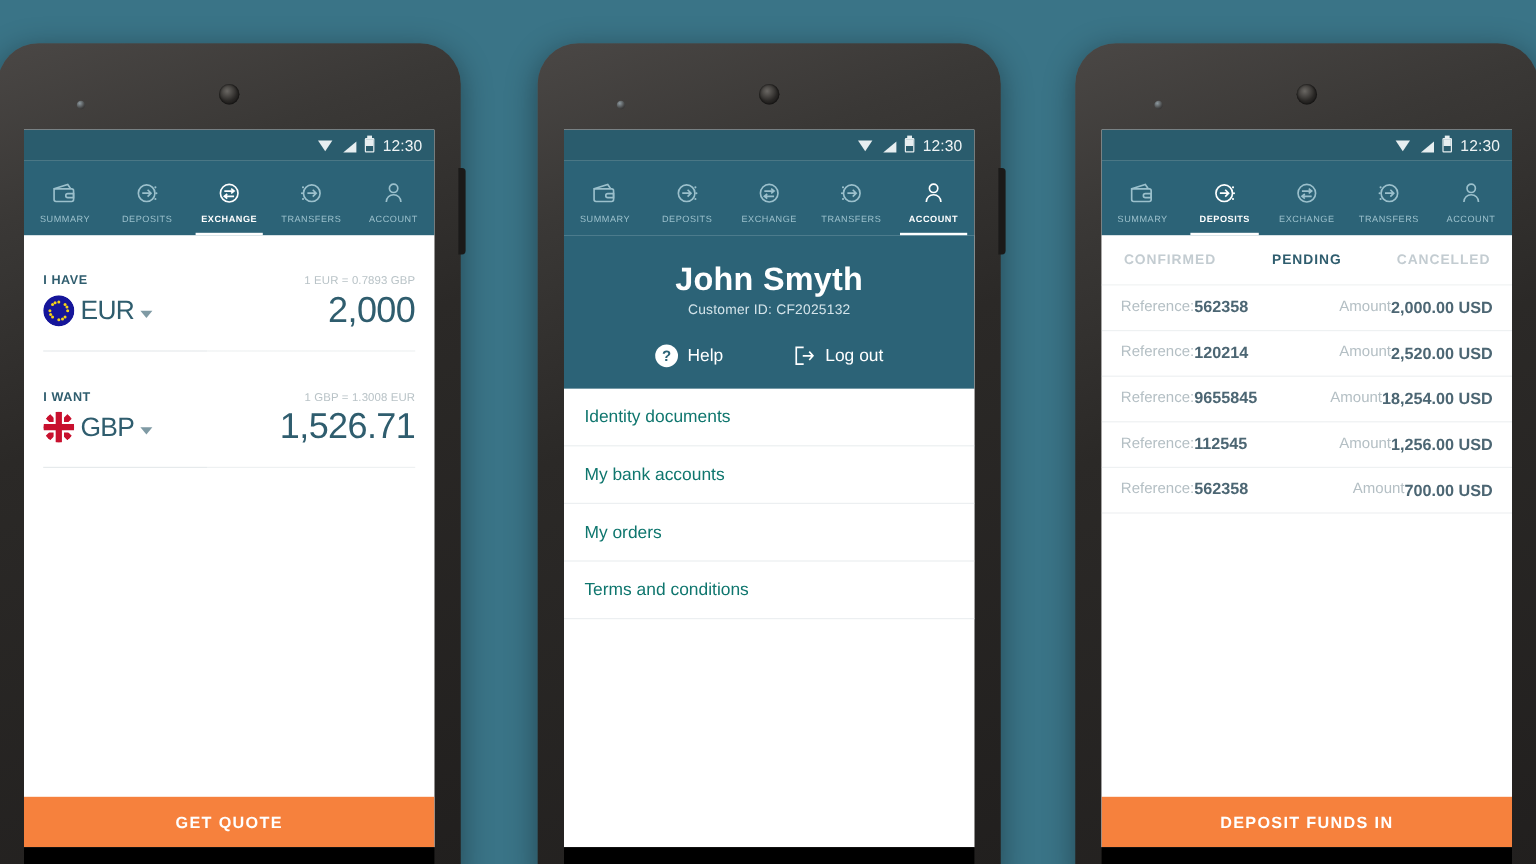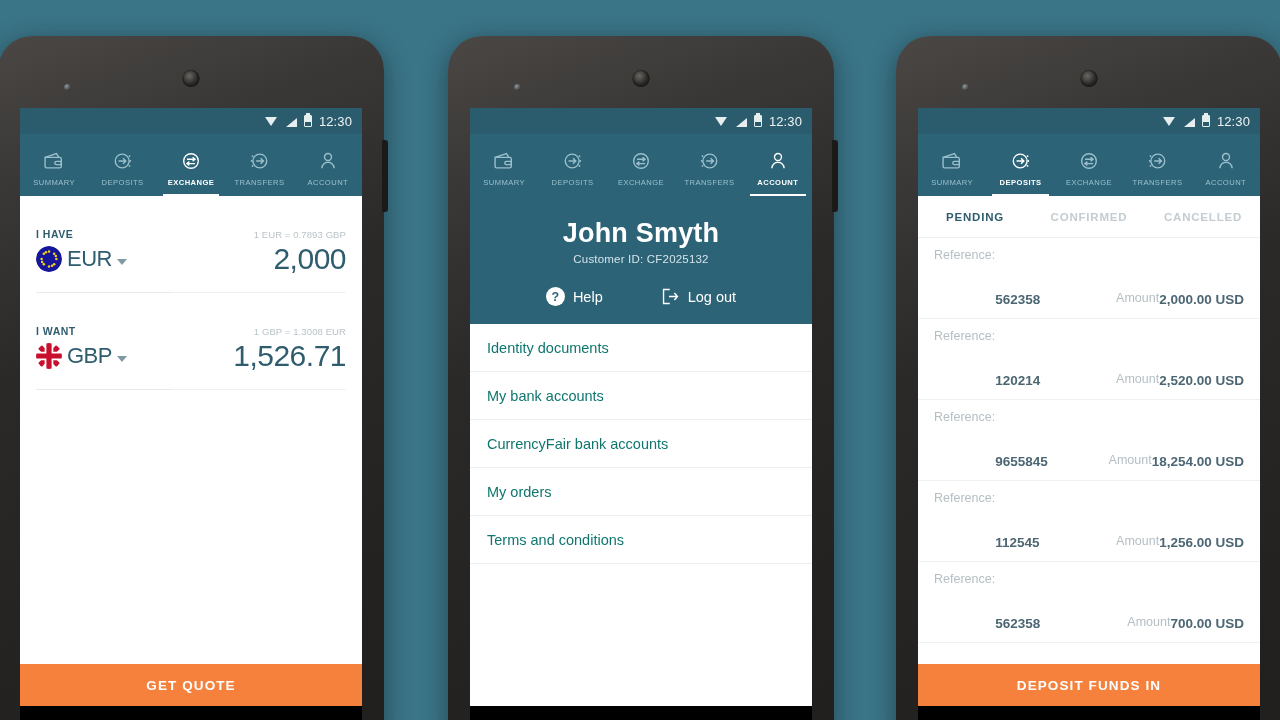--- a/index.html
+++ b/index.html
@@ -163,21 +163,21 @@
   .subtab.active{ color:#2f5d6e; }
 
   .dep-list{ flex:1 1 auto; overflow:hidden; background:#fff; }
   .dep-row{
     padding:10px 16px 11px; border-bottom:1px solid #eef1f2;
     display:flex; justify-content:space-between;
   }
   .dep-col{ display:flex; flex-direction:row; }
   .dep-col.right{ align-items:flex-end; }
   .dep-k{ font-size:12.5px; color:#b4bfc4; margin-bottom:2px; }
-  .dep-v{ font-size:13.5px; color:#4c6673; font-weight:bold;margin-top:44px; }
+  .dep-v{ font-size:13.5px; color:#4c6673; font-weight:bold; }
 
   
   .androidnav{
     position:absolute; left:22px; right:22px; top:670px; height:44px;
     background:#000; display:flex; align-items:center; justify-content:space-around;
   }
 </style>
 </head>
 <body>
 
@@ -421,21 +421,20 @@
                 </svg>
               </span>
               <span>Log out</span>
             </div>
           </div>
         </div>
 
         <div class="menu">
           <div class="menu-item">Identity documents</div>
           <div class="menu-item">My bank accounts</div>
-          <div class="menu-item">CurrencyFair bank accounts</div>
           <div class="menu-item">My orders</div>
           <div class="menu-item">Terms and conditions</div>
         </div>
 
         <div class="spacer"></div>
       </div>
     </div>
 
     <div class="androidnav">
       
@@ -511,22 +510,22 @@
               <path d="M8.5 25c0-4.4 3.4-7.4 7.5-7.4s7.5 3 7.5 7.4"></path>
             </svg>
           </span>
           <span class="navlabel">ACCOUNT</span>
         </div>
       </div>
 
       <div class="content">
 
         <div class="subtabs">
+          <div class="subtab">CONFIRMED</div>
           <div class="subtab active">PENDING</div>
-          <div class="subtab">CONFIRMED</div>
           <div class="subtab">CANCELLED</div>
         </div>
 
         <div class="dep-list">
           <div class="dep-row">
             <div class="dep-col">
               <span class="dep-k">Reference:</span>
               <span class="dep-v">562358</span>
             </div>
             <div class="dep-col right">

